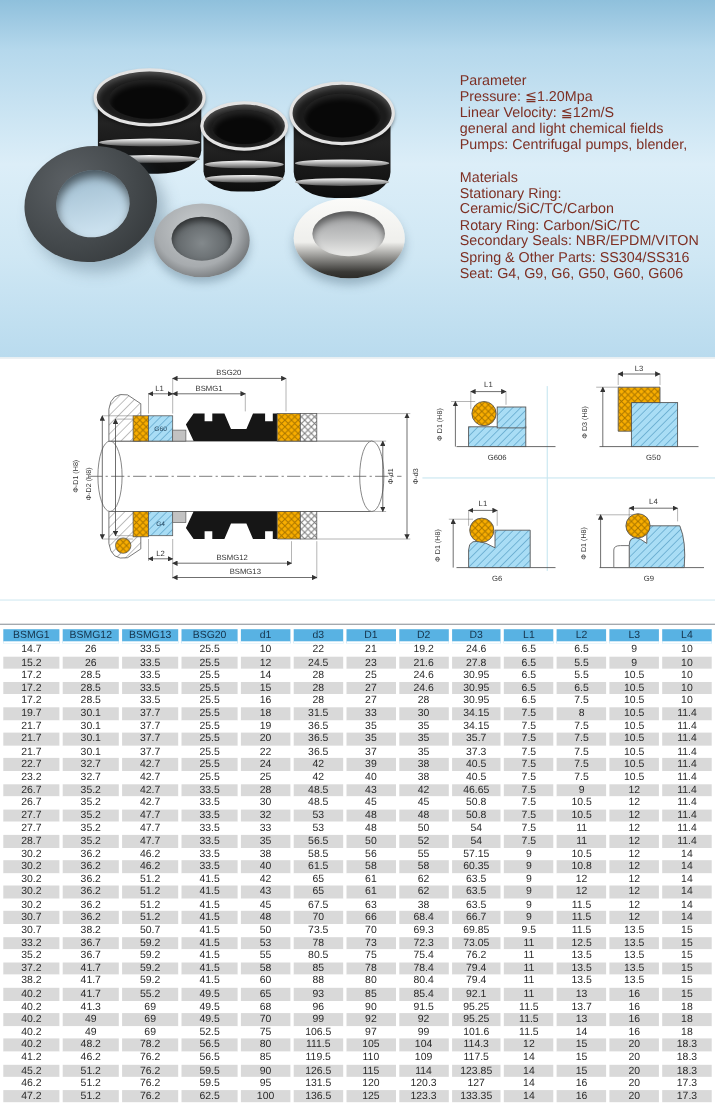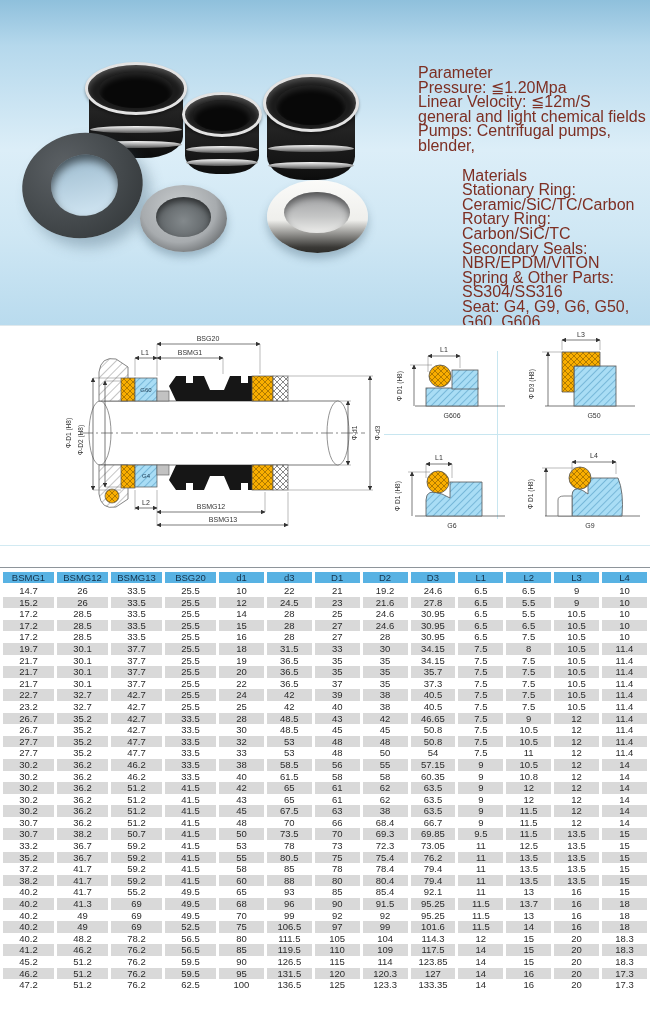--- a/index.html
+++ b/index.html
@@ -7,22 +7,22 @@
   body {
     width:650px; height:1012px; position:relative; overflow:hidden;
     background:#ffffff; font-family:"Liberation Sans", sans-serif;
   }
 
   
   .hero {
     position:absolute; left:0; top:0; width:650px; height:325px;
     background:linear-gradient(180deg,#8fc0dc 0%,#b5d8ec 14%,#dceef8 46%,#cfe7f4 72%,#b9dbee 100%);
   }
-  .info { position:absolute; left:418px; top:66px; color:#7d2f23; font-size:16px; line-height:14.6px; }
-  .info .block + .block { margin-top:15px;margin-left:44px; }
+  .info { position:absolute; left:418px; top:66px; color:#7d2f23; font-size:13px; line-height:14.6px; }
+  .info .block + .block { margin-top:15px; }
 
   
   .seal { position:absolute; }
   .seal .body {
     position:absolute; left:4%; right:4%; top:26%; bottom:0;
     border-radius:10% 10% 42% 42% / 12% 12% 30% 30%;
     background:linear-gradient(180deg,#161616 0%,#232323 35%,#0d0d0d 100%);
   }
   .seal .band1, .seal .band2 {
     position:absolute; left:5%; right:5%; height:7px; border-radius:50%;
@@ -575,20 +575,35 @@
         <td>53</td>
         <td>48</td>
         <td>50</td>
         <td>54</td>
         <td>7.5</td>
         <td>11</td>
         <td>12</td>
         <td>11.4</td>
       </tr>
       <tr>
+        <td>28.7</td>
+        <td>35.2</td>
+        <td>47.7</td>
+        <td>33.5</td>
+        <td>35</td>
+        <td>56.5</td>
+        <td>50</td>
+        <td>52</td>
+        <td>54</td>
+        <td>7.5</td>
+        <td>11</td>
+        <td>12</td>
+        <td>11.4</td>
+      </tr>
+      <tr>
         <td>30.2</td>
         <td>36.2</td>
         <td>46.2</td>
         <td>33.5</td>
         <td>38</td>
         <td>58.5</td>
         <td>56</td>
         <td>55</td>
         <td>57.15</td>
         <td>9</td>

